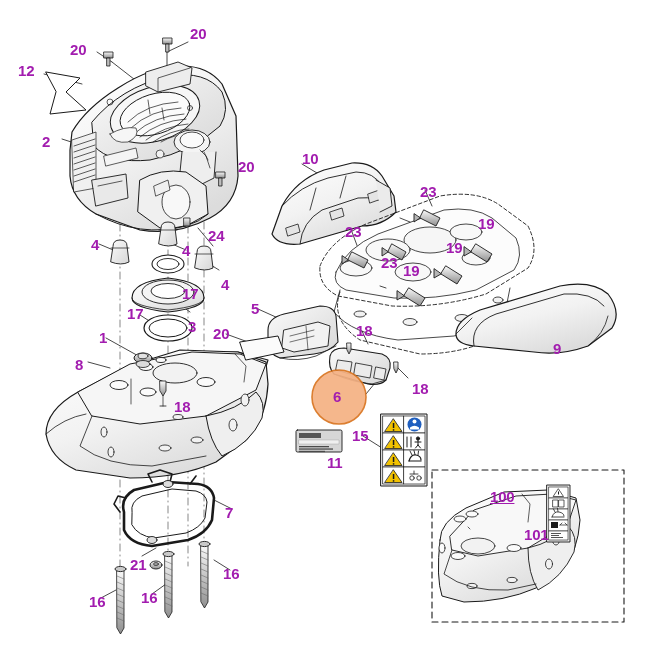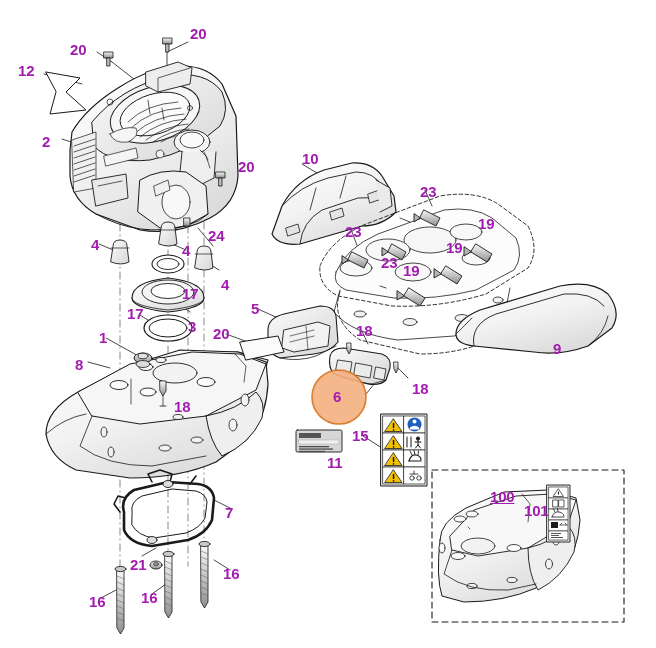--- a/index.html
+++ b/index.html
@@ -578,21 +578,21 @@
 <div class="callout" style="left:356px;top:323px;">18</div>
 <div class="callout" style="left:99px;top:330px;">1</div>
 <div class="callout" style="left:75px;top:357px;">8</div>
 <div class="callout" style="left:553px;top:341px;">9</div>
 <div class="callout" style="left:412px;top:381px;">18</div>
 <div class="callout" style="left:174px;top:399px;">18</div>
 <div class="callout" style="left:352px;top:428px;">15</div>
 <div class="callout" style="left:327px;top:455px;text-align:right;">11</div>
 <div class="callout" style="left:225px;top:505px;">7</div>
 <div class="callout" style="left:490px;top:489px;text-decoration:underline;">100</div>
-<div class="callout" style="left:524px;top:503px;">101</div>
+<div class="callout" style="left:524px;top:527px;">101</div>
 <div class="callout" style="left:130px;top:557px;text-align:center;">21</div>
 <div class="callout" style="left:223px;top:566px;">16</div>
 <div class="callout" style="left:141px;top:590px;">16</div>
 <div class="callout" style="left:89px;top:594px;">16</div>
 
 <svg class="layer" viewBox="0 0 656 648" xmlns="http://www.w3.org/2000/svg">
   <circle id="hl-circle" cx="339" cy="397" r="27" fill="#f5b183" stroke="#d9741f" stroke-width="1.6" opacity="0.92"></circle>
 </svg>
 <div class="callout" style="left:333px;top:389px;z-index:5;">6</div>
 

